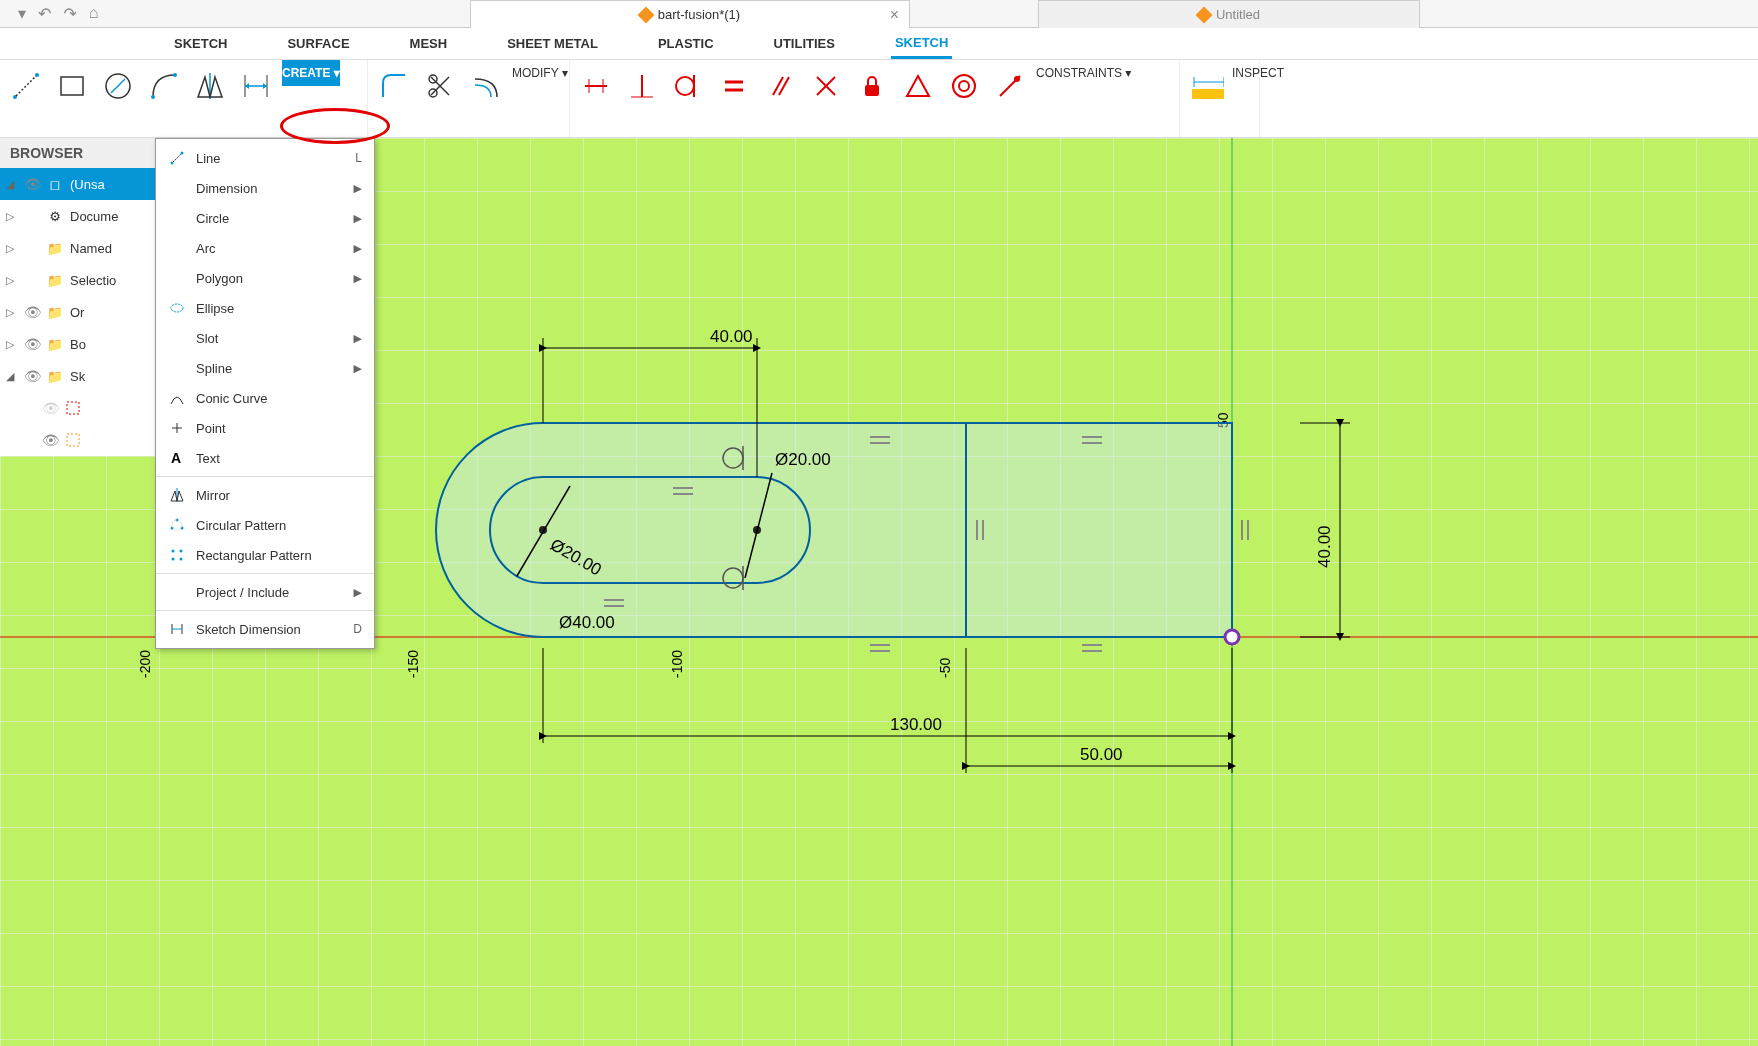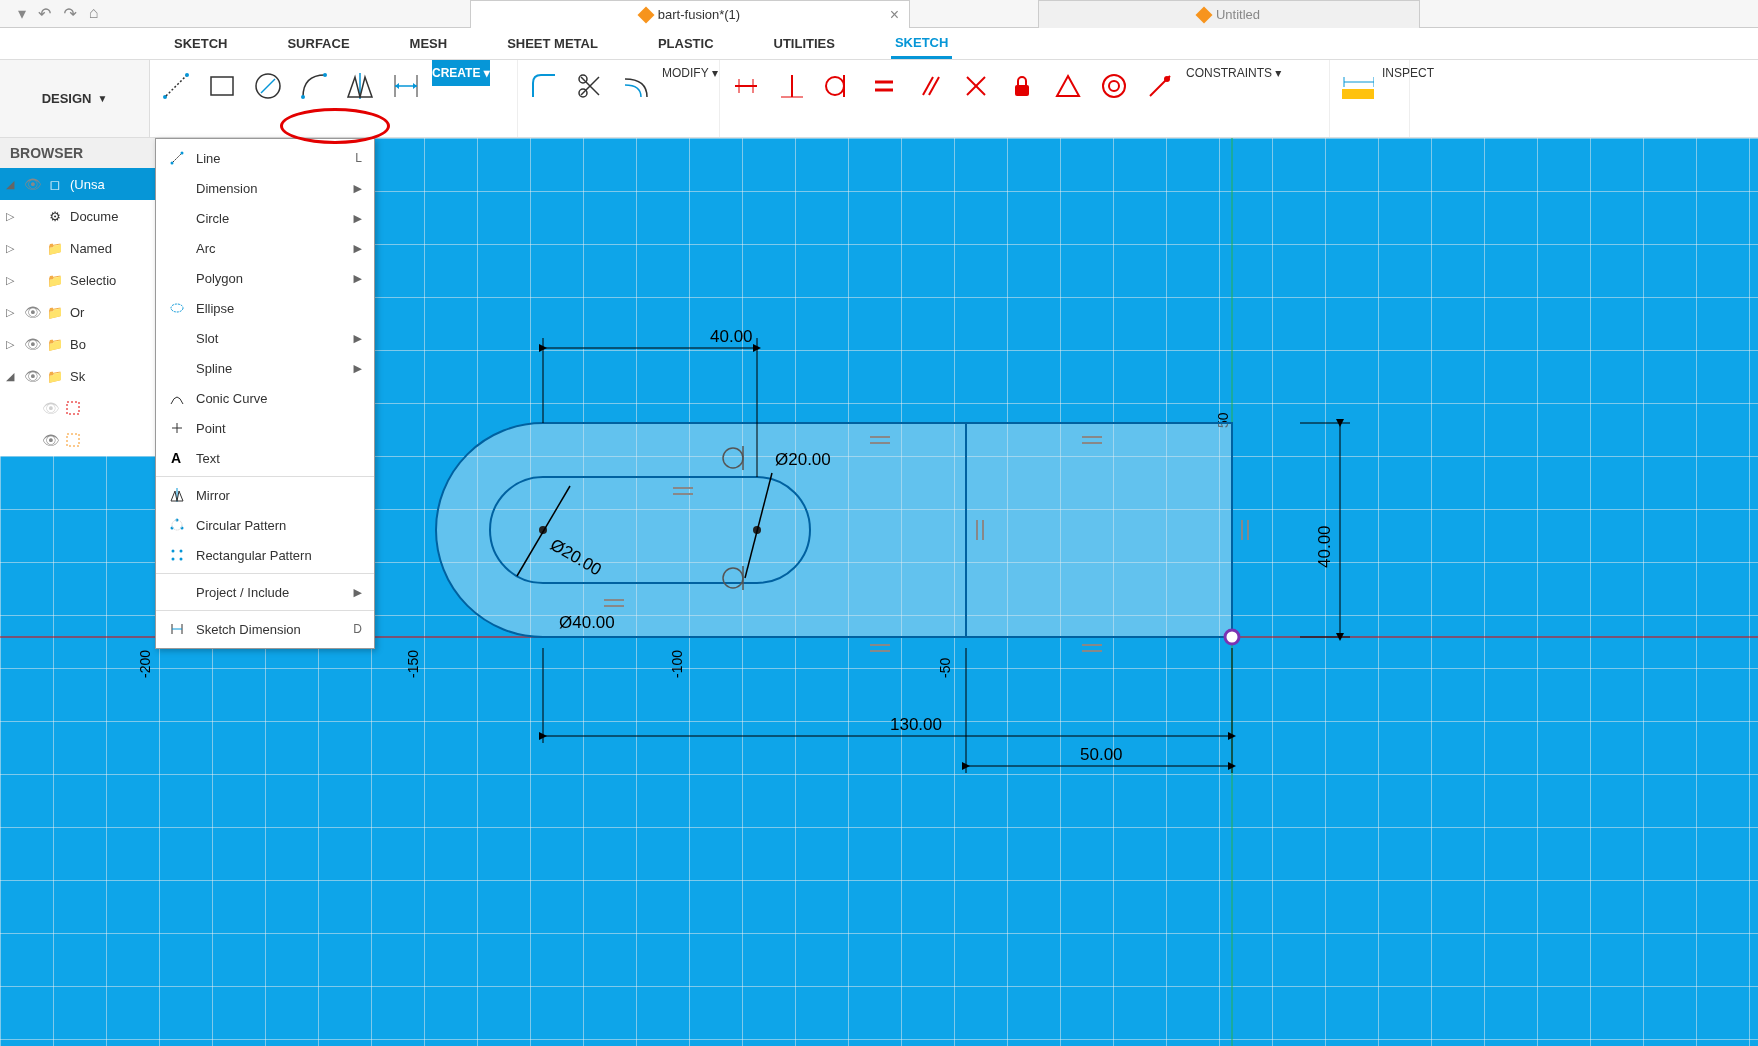--- a/index.html
+++ b/index.html
@@ -36,21 +36,21 @@
 .browser .row.sel{background:#0696D7;color:#fff}
 .browser .row .tri{width:12px;color:#666;font-size:11px}
 .browser .row .eye{width:16px;color:#888;font-size:14px}
 .browser .row .ic{width:18px;height:18px;display:flex;align-items:center;justify-content:center}
 .dropdown{position:absolute;left:155px;top:0;width:220px;background:#fff;border:1px solid #999;box-shadow:2px 2px 6px rgba(0,0,0,.25);z-index:40;padding:4px 0}
 .dropdown .item{height:30px;display:flex;align-items:center;padding:0 12px;gap:10px;font-size:13px;color:#333;cursor:pointer}
 .dropdown .item .mico{width:18px;height:18px;display:flex;align-items:center;justify-content:center;color:#0696D7}
 .dropdown .item .arr{margin-left:auto;color:#666;font-size:11px}
 .dropdown .item .sc{margin-left:auto;color:#666;font-size:12px}
 .dropdown hr{border:none;border-top:1px solid #ddd;margin:3px 0}
-.canvas{position:absolute;left:0;top:0;right:0;bottom:0;background:#0ea5e9}
+.canvas{position:absolute;left:0;top:0;right:0;bottom:0;background:#bef264}
 .canvas svg{position:absolute;left:0;top:0}
 </style>
 </head>
 <body>
 
 <div class="tabbar">
   <div class="qa">
     <span>▾</span>
     <span>↶</span>
     <span>↷</span>
@@ -71,24 +71,20 @@
   <div class="tab">SKETCH</div>
   <div class="tab">SURFACE</div>
   <div class="tab">MESH</div>
   <div class="tab">SHEET METAL</div>
   <div class="tab">PLASTIC</div>
   <div class="tab">UTILITIES</div>
   <div class="tab active">SKETCH</div>
 </div>
 
 <div class="ribbon">
-  <div class="designbtn">
-    <span>DESIGN</span>
-      <span class="car">▼</span>
-  </div>
   <div class="group create">
     <div class="icons">
       <div class="ico">
           <svg width="34" height="34">
             <circle cx="6" cy="28" r="2" fill="#0696D7"></circle>
             <circle cx="28" cy="6" r="2" fill="#0696D7"></circle>
             <line x1="7" y1="27" x2="27" y2="7" stroke="#333" stroke-width="1.5" stroke-dasharray="2 2"></line>
           </svg>
         </div>
       <div class="ico">

